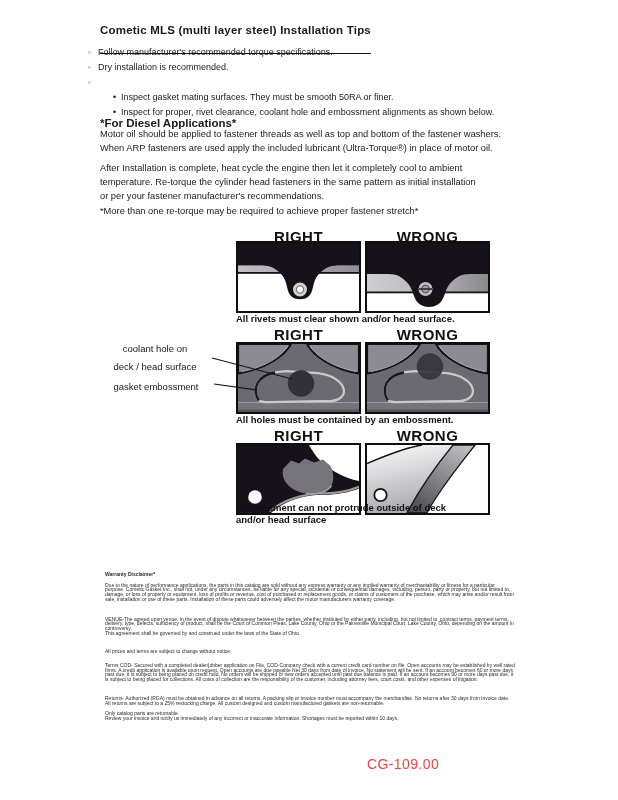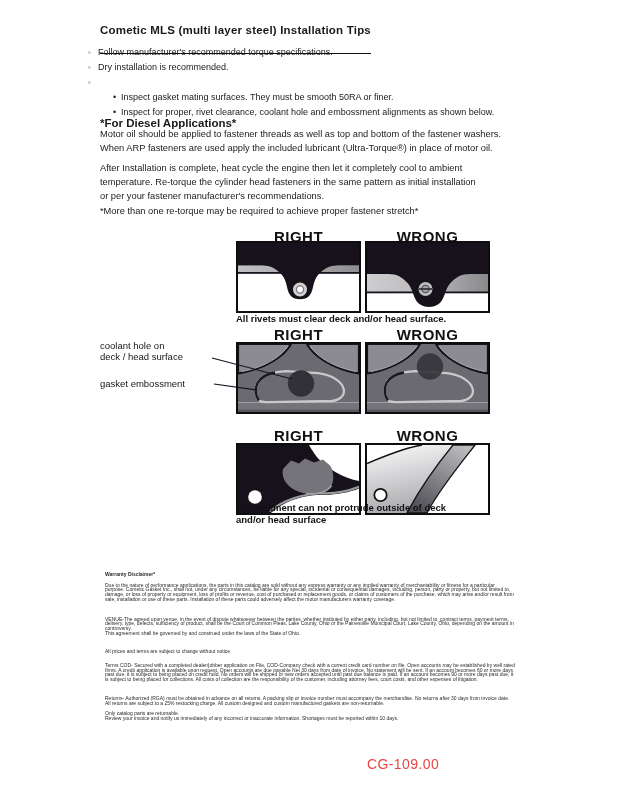--- a/index.html
+++ b/index.html
@@ -26,21 +26,21 @@
   .dbox{
     position:absolute;width:125px;height:72px;border:2px solid #0e0e10;
     box-sizing:border-box;background:#fff;
   }
   .dbox svg{display:block;width:121px;height:68px;}
   .cap{
     position:absolute;left:236px;font-size:9.5px;font-weight:bold;
     line-height:11.5px;white-space:pre-line;color:#111;
   }
   .callout{
-    position:absolute;font-size:9.5px;line-height:11px;text-align:left;
+    position:absolute;font-size:9.5px;line-height:18px;text-align:center;
     white-space:pre-line;color:#161616;
   }
   .leader{position:absolute;left:0;top:0;pointer-events:none;z-index:6;}
   .disclaimer{
     left:105px;top:572px;width:410px;font-size:5px;line-height:4.7px;color:#2a2a2a;
   }
   .disclaimer .dh{font-weight:bold;margin:0 0 6px 0;}
   .disclaimer p{margin:0;white-space:normal;}
   .disclaimer p.preline{white-space:pre-line;}
   .mt-a{margin-top:15px !important;}
@@ -120,21 +120,21 @@
       <rect width="121" height="68" fill="#ffffff"></rect>
       <rect x="0" y="31" width="121" height="18.5" fill="url(#g1b)"></rect>
       <rect x="0" y="48.5" width="121" height="1.8" fill="#17111c"></rect>
       <path d="M0,0 H121 V31 H103 C94,31 89,34 83,40.5 C77,47.5 78,58 70,62 C66,64.5 58,64.5 54,62 C46,58 47,47.5 41,40.5 C35,34 30,31 22,31 H0 Z" fill="#17111c"></path>
       <circle cx="58.5" cy="46" r="7.8" fill="#bdbdbf" stroke="#141414" stroke-width="1.6"></circle>
       <circle cx="58.5" cy="46" r="3.6" fill="#a7a7a9" stroke="#5a5a5c" stroke-width="1.4"></circle>
       <line x1="52" y1="46" x2="65" y2="46" stroke="#2a2a2c" stroke-width="1.6"></line>
     </svg>
   </div>
 
-  <div class="cap" style="top:313px;">All rivets must clear deck and/or head surface.</div>
+  <div class="cap" style="top:313px;">All rivets must clear shown and/or head surface.</div>
 
   <div class="rw-label" style="left:236px;top:326px;">RIGHT</div>
   <div class="rw-label" style="left:365px;top:326px;">WRONG</div>
 
   <div class="callout" style="left:100px;top:340px;width:110px;">coolant hole on
 deck / head surface</div>
   <div class="callout" style="left:100px;top:378px;width:112px;">gasket embossment</div>
 
   <div class="dbox" style="left:236px;top:342px;">
     <svg viewBox="0 0 121 68">
@@ -161,20 +161,21 @@
       <path d="M0,0 H53 C47,11 29,24.5 0,29.5 Z" fill="#8b8b91" stroke="#17111c" stroke-width="2.2"></path>
       <path d="M121,0 H69 C75,11 93,24.5 121,29.5 Z" fill="#8b8b91" stroke="#17111c" stroke-width="2.2"></path>
       <path d="M50,2 C44,11.5 28,23 4,27.5" stroke="#adadb2" stroke-width="1" fill="none"></path>
       <path d="M72,2 C78,11.5 94,23 118,27.5" stroke="#adadb2" stroke-width="1" fill="none"></path>
       <path d="M21,56.5 C17.5,52 16.5,45 19.5,39 C23.5,31.5 34,27.8 48,27.2 L80,29.2 C96,31.5 104.5,38.5 105.8,45.5 C106.8,51.5 102,56 94,57 L31,58.2 C26,58.2 22.8,57.8 21,56.5 Z" fill="none" stroke="#c9c9cb" stroke-width="2.3"></path>
       <path d="M21,56.5 C17.5,52 16.5,45 19.5,39 C22.5,33.5 28.5,30 37,28.5" fill="none" stroke="#1b151f" stroke-width="2.3"></path>
       <circle cx="63" cy="22.5" r="13.2" fill="#35353b" opacity="0.92"></circle>
     </svg>
   </div>
 
+  <div class="cap" style="top:414px;">All holes must be contained by an embossment.</div>
 
   <div class="rw-label" style="left:236px;top:427px;">RIGHT</div>
   <div class="rw-label" style="left:365px;top:427px;">WRONG</div>
 
   <div class="dbox" style="left:236px;top:443px;">
     <svg viewBox="0 0 121 68">
       <rect width="121" height="68" fill="#17111c"></rect>
       <path d="M71,0 H121 V36 C106,33.5 88,23.5 78.5,11.5 C75.5,7.5 73,3.5 71,0 Z" fill="#ffffff"></path>
       <path d="M33,68 C46,56 66,49.5 86,49.8 C98,50 111,47.5 121,43.5 V68 Z" fill="#ffffff"></path>
       <path d="M31.5,66.5 C45,55 66,48 86,48.2 C98,48.4 110.5,46 121,41.8" stroke="#9a9a9e" stroke-width="2" fill="none"></path>

